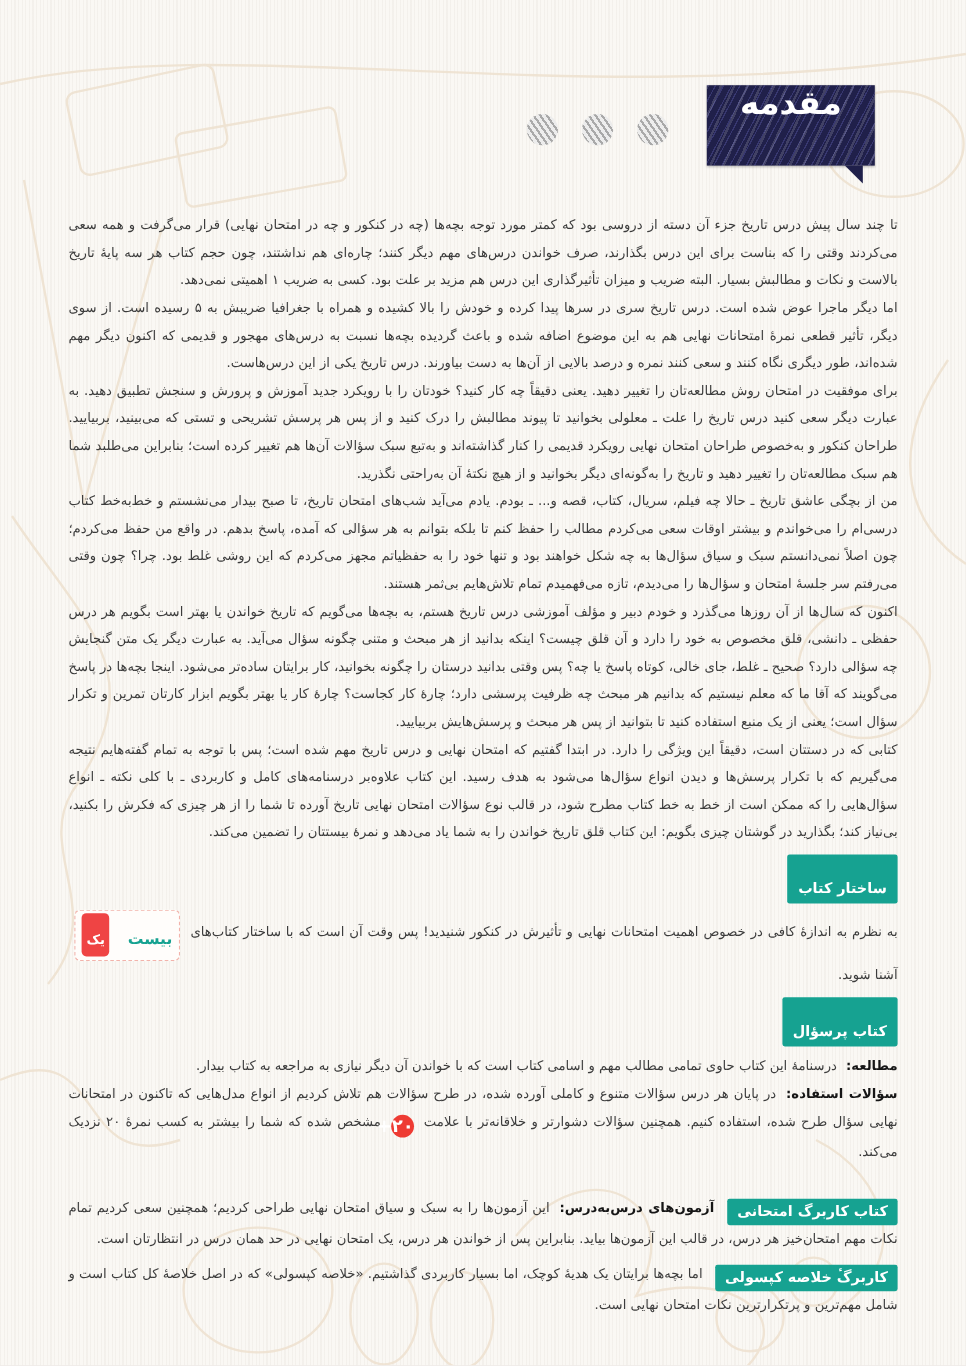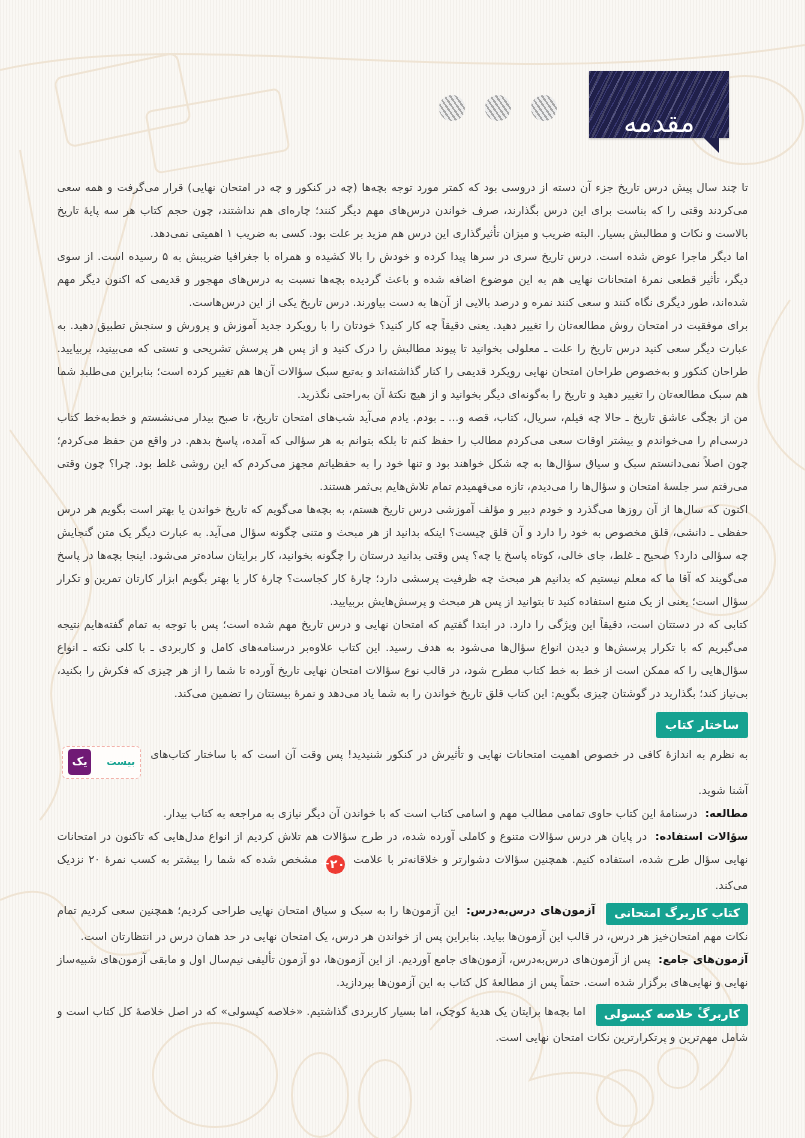--- a/index.html
+++ b/index.html
@@ -14,22 +14,22 @@
   }
   .doodles{position:absolute;inset:0;pointer-events:none;}
 
   
   .title-box{
     position:absolute;top:71px;right:76px;width:140px;height:67px;
     background-color:#20204a;
     background-image:
       repeating-linear-gradient(115deg, rgba(255,255,255,0.15) 0 2px, transparent 2px 10px),
       repeating-linear-gradient(118deg, rgba(110,110,200,0.30) 0 1px, transparent 1px 6px);
-    color:#fff;display:flex;align-items:flex-end;justify-content:center;
-    font-size:27px;font-weight:normal;letter-spacing:1px;
+    color:#fff;display:flex;align-items:flex-start;justify-content:center;
+    font-size:27px;font-weight:bold;letter-spacing:1px;
     box-shadow:0 1px 2px rgba(0,0,0,0.25);
   }
   .title-tail{
     position:absolute;top:138px;right:86px;width:0;height:0;
     border-top:15px solid #20204a;border-left:15px solid transparent;
   }
   .dots{position:absolute;top:95px;left:439px;display:flex;gap:20px;}
   .dot{
     width:26px;height:26px;border-radius:50%;
     background:repeating-linear-gradient(55deg, #a9a9a9 0 1.8px, #ececec 1.8px 4.5px);
@@ -39,37 +39,37 @@
   .content{
     position:absolute;top:176px;right:57px;left:57px;
     direction:rtl;text-align:justify;color:#3c3c3c;
     font-size:11px;line-height:23px;
   }
   .content p{margin:0;}
   .runin{color:#161616;font-weight:bold;margin-left:4px;}
   .sec-row{margin:7px 0 5px;}
   .sec-head{
     display:inline-block;background:#16a291;color:#fff;font-weight:bold;
-    font-size:12px;line-height:1;padding:7px 9px 7px;border-radius:2px;
+    font-size:12px;line-height:1;padding:22px 9px 7px;border-radius:2px;
   }
   .sec-head.inline{margin-left:7px;vertical-align:-3px;padding:4px 8px 6px;}
   .badge20{
     display:inline-block;background:#ee3b33;color:#fff;width:19px;height:19px;
-    border-radius:50%;text-align:center;line-height:19px;font-size:12px;
+    border-radius:50%;text-align:center;line-height:19px;font-size:15px;
     font-weight:bold;vertical-align:-5px;margin:0 4px;
   }
   .logo{
     display:inline-block;border:1.5px dashed #f2b3ab;border-radius:5px;
     background:#fffdfb;padding:2px 5px 3px;margin:0 5px;vertical-align:-7px;
     white-space:nowrap;
   }
-  .logo-main{color:#16a291;font-weight:bold;font-size:10px;}
+  .logo-main{color:#16a291;font-weight:bold;font-size:13px;}
   .logo-box{
-    display:inline-block;background:#701a75;color:#fff;font-weight:bold;
-    font-size:11px;border-radius:4px;padding:1px 4px 2px;margin:0 15px 0 0;
+    display:inline-block;background:#ef4444;color:#fff;font-weight:bold;
+    font-size:11px;border-radius:4px;padding:11px 4px 2px;margin:0 15px 0 0;
   }
 </style>
 </head>
 <body>
 
 <div class="page">
 
   <svg class="doodles" width="805" height="1138" viewBox="0 0 805 1138" fill="none" stroke="#eee1cf" stroke-width="2" opacity="0.85">
     <path d="M0,70 C200,25 480,95 805,45"></path>
     <rect x="60" y="65" width="125" height="70" rx="8" transform="rotate(-12 122 100)"></rect>
@@ -110,39 +110,38 @@
 
     <div class="sec-row">
       <span class="sec-head">ساختار کتاب</span>
     </div>
     <p>
       <span>به نظرم به اندازهٔ کافی در خصوص اهمیت امتحانات نهایی و تأثیرش در کنکور شنیدید! پس وقت آن است که با ساختار کتاب‌های</span>
       <span class="logo"><span class="logo-main">بیست</span><span class="logo-box">یک</span></span>
       <span>آشنا شوید.</span>
     </p>
 
+    <div class="sec-row">
+      <span class="sec-head">کتاب پرسؤال</span>
+    </div>
     <p>
       <b class="runin">مطالعه:</b>
       <span>درسنامهٔ این کتاب حاوی تمامی مطالب مهم و اسامی کتاب است که با خواندن آن دیگر نیازی به مراجعه به کتاب بیدار.</span>
     </p>
     <p>
       <b class="runin">سؤالات استفاده:</b>
       <span>در پایان هر درس سؤالات متنوع و کاملی آورده شده، در طرح سؤالات هم تلاش کردیم از انواع مدل‌هایی که تاکنون در امتحانات نهایی سؤال طرح شده، استفاده کنیم. همچنین سؤالات دشوارتر و خلاقانه‌تر با علامت</span>
       <span class="badge20">۲۰+</span>
       <span>مشخص شده که شما را بیشتر به کسب نمرهٔ ۲۰ نزدیک می‌کند.</span>
     </p>
 
-    <p style="margin-top:2px;">
+    <p style="margin-top:24px;">
       <span class="sec-head inline">کتاب کاربرگ امتحانی</span>
       <b class="runin">آزمون‌های درس‌به‌درس:</b>
       <span>این آزمون‌ها را به سبک و سیاق امتحان نهایی طراحی کردیم؛ همچنین سعی کردیم تمام نکات مهم امتحان‌خیز هر درس، در قالب این آزمون‌ها بیاید. بنابراین پس از خواندن هر درس، یک امتحان نهایی در حد همان درس در انتظارتان است.</span>
-    </p>
-    <p>
-      <b class="runin">آزمون‌های جامع:</b>
-      <span>پس از آزمون‌های درس‌به‌درس، آزمون‌های جامع آوردیم. از این آزمون‌ها، دو آزمون تألیفی نیم‌سال اول و مابقی آزمون‌های شبیه‌ساز نهایی و نهایی‌های برگزار شده است. حتماً پس از مطالعهٔ کل کتاب به این آزمون‌ها بپردازید.</span>
     </p>
 
     <p style="margin-top:6px;">
       <span class="sec-head inline">کاربرگٔ خلاصه کپسولی</span>
       <span>اما بچه‌ها برایتان یک هدیهٔ کوچک، اما بسیار کاربردی گذاشتیم. «خلاصه کپسولی» که در اصل خلاصهٔ کل کتاب است و شامل مهم‌ترین و پرتکرارترین نکات امتحان نهایی است.</span>
     </p>
 
   </main>
 </div>
 

